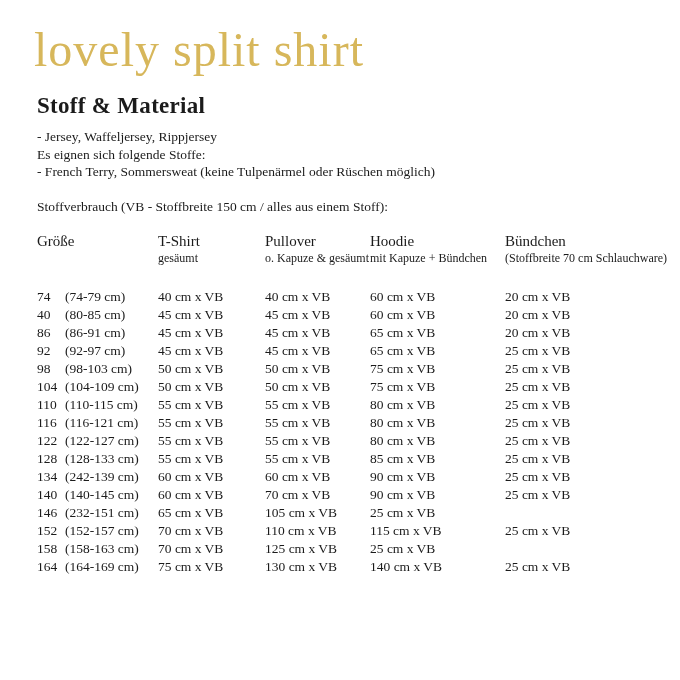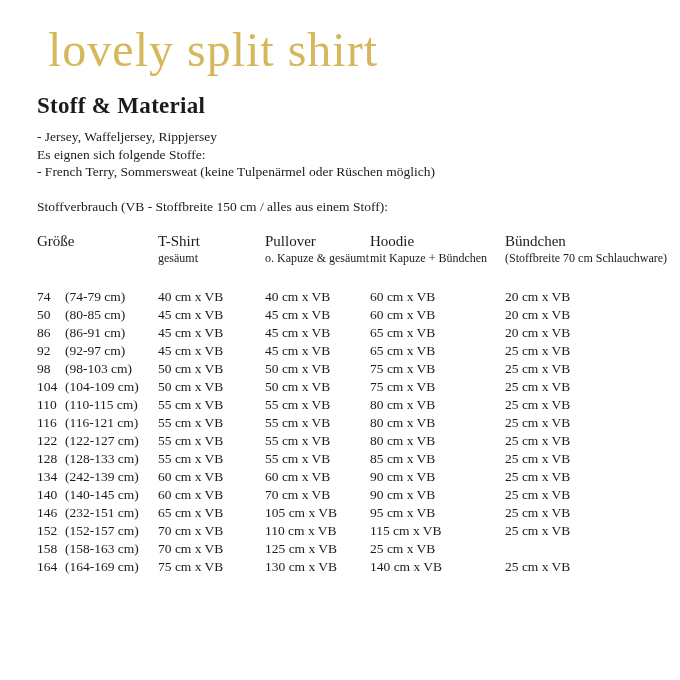--- a/index.html
+++ b/index.html
@@ -7,21 +7,21 @@
     position: relative;
     width: 680px;
     height: 680px;
     background: #ffffff;
     font-family: "Liberation Serif", "DejaVu Serif", serif;
     color: #1b1b1b;
     overflow: hidden;
   }
   .title {
     position: absolute;
-    left: 48px;
+    left: 34px;
     top: 22px;
     font-size: 48px;
     line-height: 1.15;
     letter-spacing: 1px;
     white-space: nowrap;
   }
   .heading {
     position: absolute;
     left: 37px;
     top: 93px;
@@ -104,21 +104,21 @@
   <div class="trow">
     <span class="c size">74</span>
     <span class="c range">(74-79 cm)</span>
     <span class="c tshirt">40 cm x VB</span>
     <span class="c pullover">40 cm x VB</span>
     <span class="c hoodie">60 cm x VB</span>
     <span class="c buendchen">20 cm x VB</span>
   </div>
 
   <div class="trow">
-    <span class="c size">50</span>
+    <span class="c size">40</span>
     <span class="c range">(80-85 cm)</span>
     <span class="c tshirt">45 cm x VB</span>
     <span class="c pullover">45 cm x VB</span>
     <span class="c hoodie">60 cm x VB</span>
     <span class="c buendchen">20 cm x VB</span>
   </div>
 
   <div class="trow">
     <span class="c size">86</span>
     <span class="c range">(86-91 cm)</span>
@@ -207,21 +207,20 @@
     <span class="c pullover">70 cm x VB</span>
     <span class="c hoodie">90 cm x VB</span>
     <span class="c buendchen">25 cm x VB</span>
   </div>
 
   <div class="trow">
     <span class="c size">146</span>
     <span class="c range">(232-151 cm)</span>
     <span class="c tshirt">65 cm x VB</span>
     <span class="c pullover">105 cm x VB</span>
-    <span class="c hoodie">95 cm x VB</span>
     <span class="c buendchen">25 cm x VB</span>
   </div>
 
   <div class="trow">
     <span class="c size">152</span>
     <span class="c range">(152-157 cm)</span>
     <span class="c tshirt">70 cm x VB</span>
     <span class="c pullover">110 cm x VB</span>
     <span class="c hoodie">115 cm x VB</span>
     <span class="c buendchen">25 cm x VB</span>

